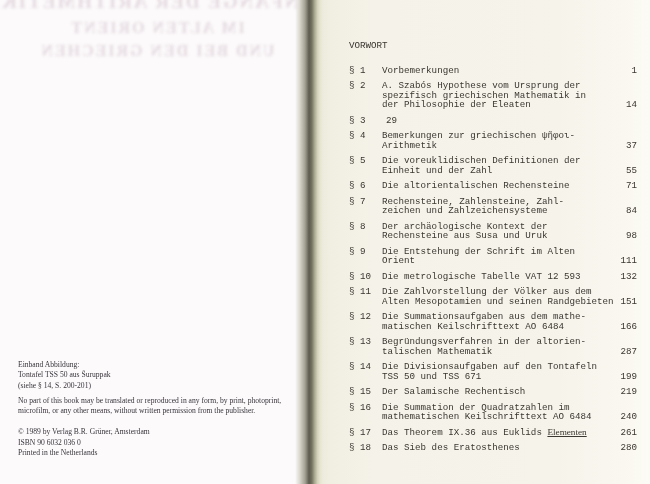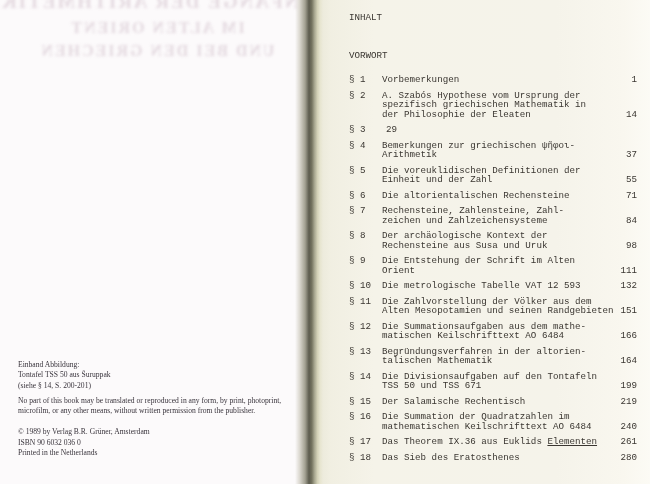--- a/index.html
+++ b/index.html
@@ -33,21 +33,21 @@
   
   .toc{position:absolute;left:349px;top:13px;width:288px;
     font-family:"Liberation Mono","DejaVu Sans Mono",monospace;
     font-size:9.2px;line-height:9.5px;color:#3a3631;}
   .toc-heading{white-space:nowrap;}
   .toc-vorwort{margin-top:28px;white-space:nowrap;}
   .toc-entries{margin-top:15px;}
   .toc-row{display:flex;margin-bottom:6px;}
   .toc-num{flex:0 0 33px;white-space:nowrap;}
   .toc-title{flex:1 1 auto;white-space:nowrap;}
-  .toc-title u{text-underline-offset:1px;}
+  .toc-title u{text-underline-offset:1px;font-family:Liberation Serif, serif;}
   .toc-page{flex:0 0 auto;margin-left:4px;align-self:flex-end;white-space:nowrap;}
 
   .speck{position:absolute;left:305px;top:33px;width:3px;height:2px;background:#aaa49e;border-radius:1px;opacity:.8;}
 </style>
 </head>
 <body>
 
 <div class="scan">
 
   <div>
@@ -75,21 +75,20 @@
         <div>ISBN 90 6032 036 0</div>
         <div>Printed in the Netherlands</div>
       </div>
     </div>
   </div>
 
   <div class="right-page"></div>
   <div class="gutter"></div>
 
   <div class="toc">
-    <div class="toc-heading">INHALT</div>
     <div class="toc-vorwort">VORWORT</div>
     <div class="toc-entries" id="toc-entries">
         <div class="toc-row">
           <div class="toc-num">§ 1</div>
           <div class="toc-title">Vorbemerkungen</div>
           <div class="toc-page">1</div>
         </div>
         <div class="toc-row">
           <div class="toc-num">§ 2</div>
           <div class="toc-title">A. Szabós Hypothese vom Ursprung der<br>spezifisch griechischen Mathematik in<br>der Philosophie der Eleaten</div>
@@ -140,21 +139,21 @@
           <div class="toc-page">151</div>
         </div>
         <div class="toc-row">
           <div class="toc-num">§ 12</div>
           <div class="toc-title">Die Summationsaufgaben aus dem mathe-<br>matischen Keilschrifttext AO 6484</div>
           <div class="toc-page">166</div>
         </div>
         <div class="toc-row">
           <div class="toc-num">§ 13</div>
           <div class="toc-title">Begründungsverfahren in der altorien-<br>talischen Mathematik</div>
-          <div class="toc-page">164</div>
+          <div class="toc-page">287</div>
         </div>
         <div class="toc-row">
           <div class="toc-num">§ 14</div>
           <div class="toc-title">Die Divisionsaufgaben auf den Tontafeln<br>TSS 50 und TSS 671</div>
           <div class="toc-page">199</div>
         </div>
         <div class="toc-row">
           <div class="toc-num">§ 15</div>
           <div class="toc-title">Der Salamische Rechentisch</div>
           <div class="toc-page">219</div>

